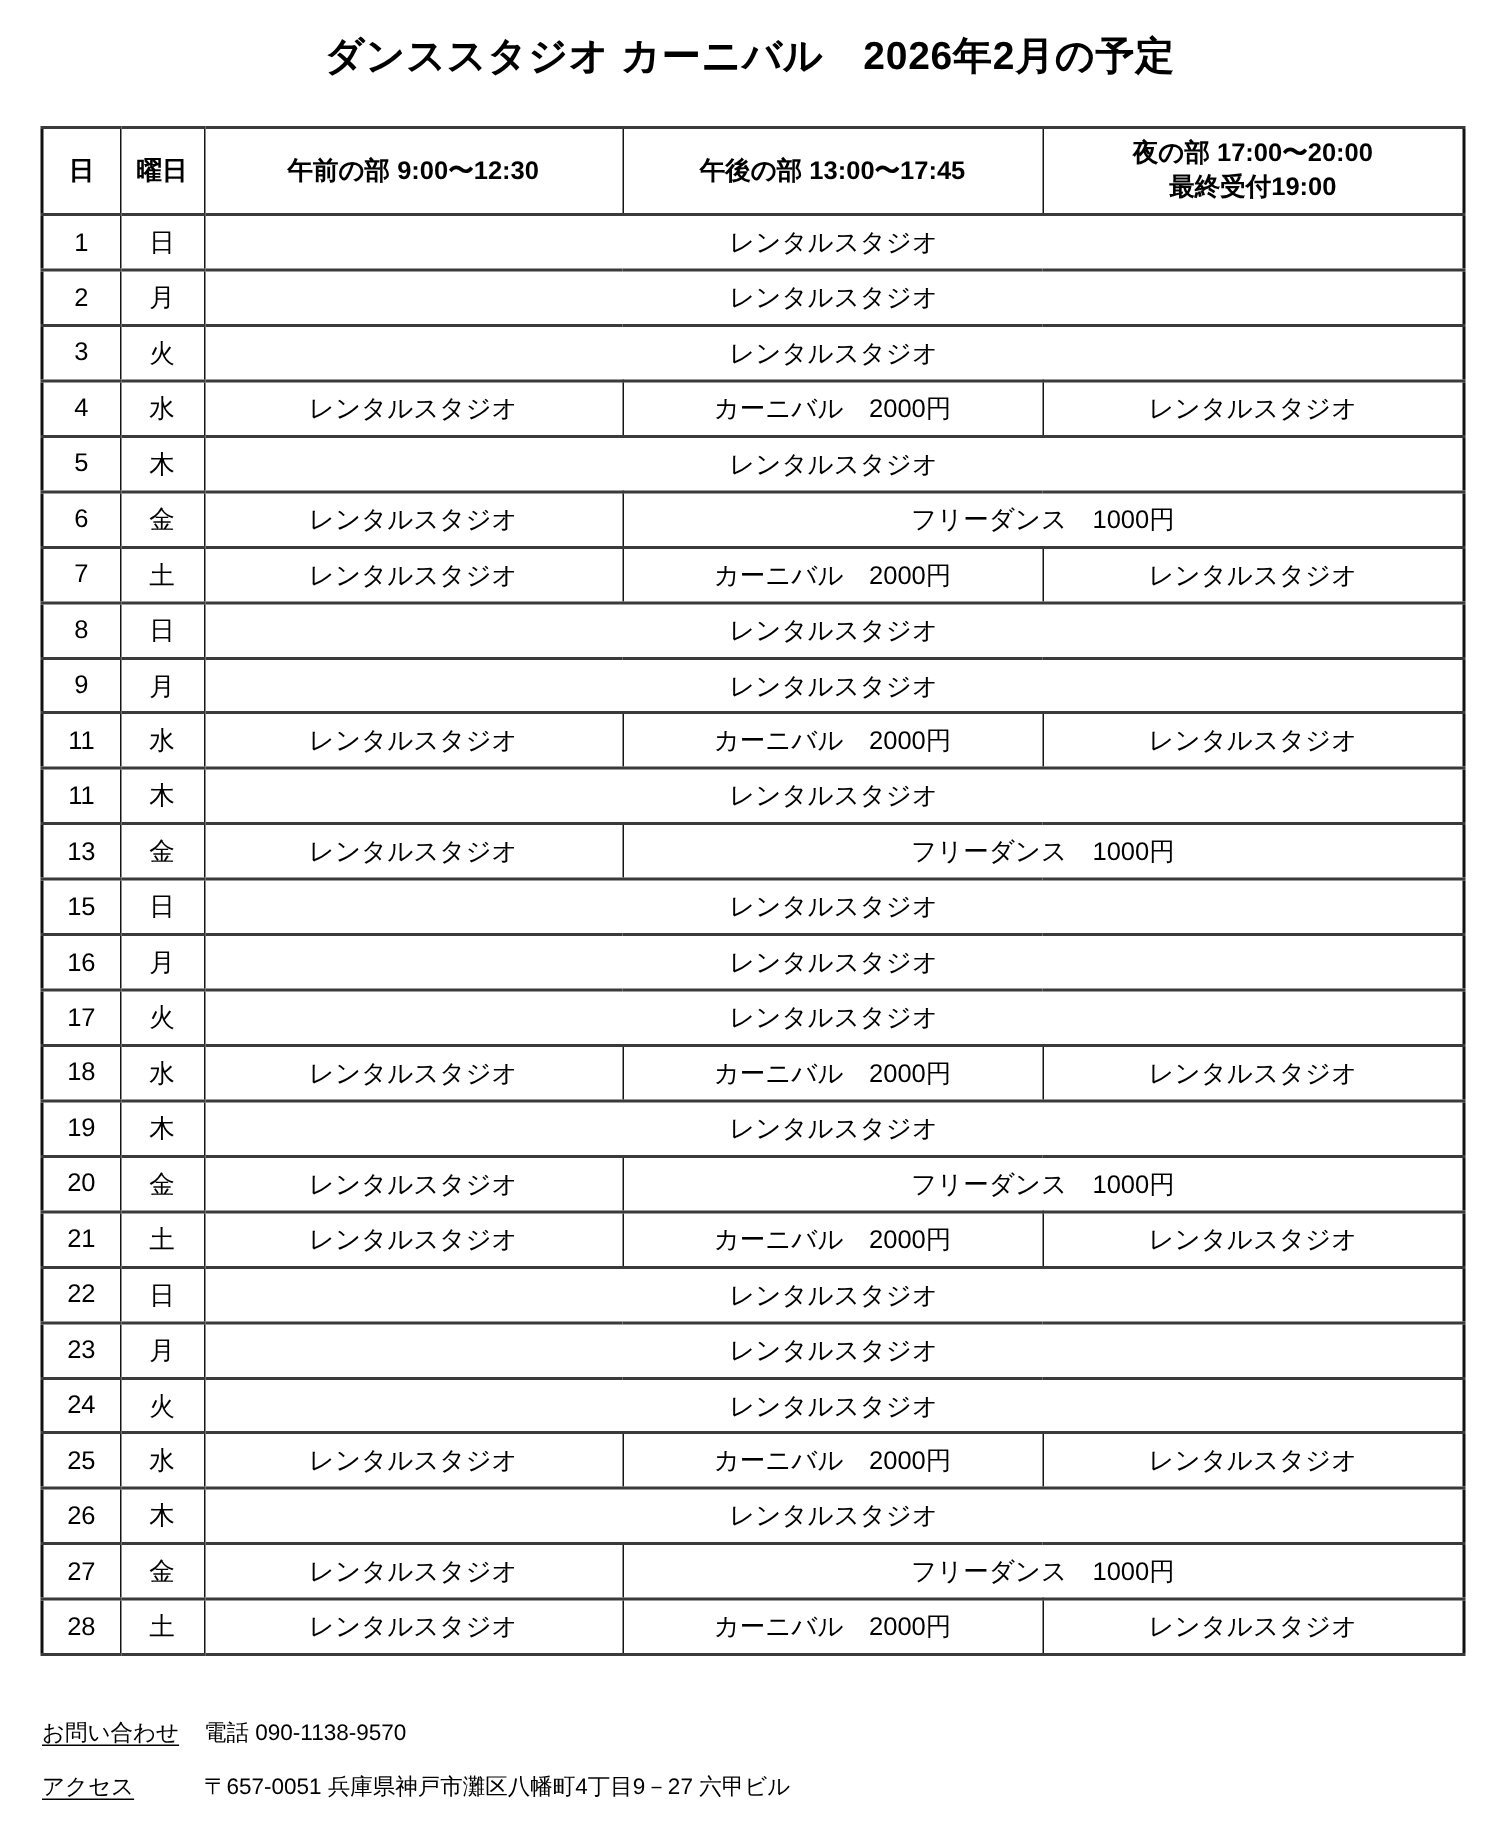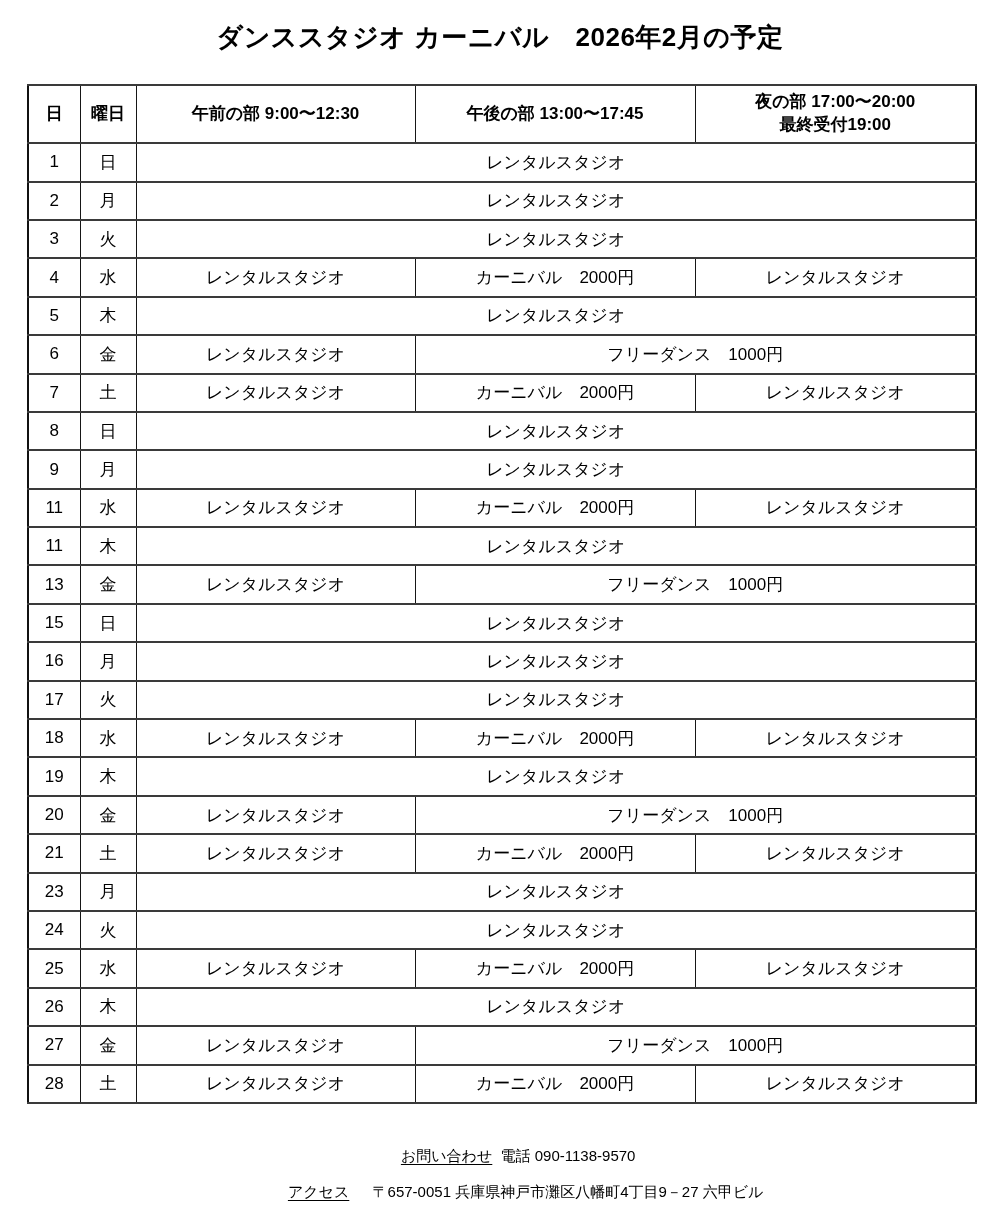--- a/index.html
+++ b/index.html
@@ -62,21 +62,20 @@
   }
   .footer {
     margin-left: 28px;
     margin-top: 42px;
     font-size: 15px;
     line-height: 1.3;
   }
   .footer-line {
     margin-bottom: 16px;
     white-space: nowrap;
-    text-align: center;
   }
   .footer-label {
     display: inline-block;
     width: 108px;
     text-decoration: underline;
     text-underline-offset: 3px;
   }
   .footer-value {
     display: inline;
   }
@@ -209,20 +208,25 @@
           <td colspan="2">フリーダンス　1000円</td>
         </tr>
         <tr>
           <td>21</td>
           <td>土</td>
           <td>レンタルスタジオ</td>
           <td>カーニバル　2000円</td>
           <td>レンタルスタジオ</td>
         </tr>
         <tr>
+          <td>22</td>
+          <td>日</td>
+          <td colspan="3">レンタルスタジオ</td>
+        </tr>
+        <tr>
           <td>23</td>
           <td>月</td>
           <td colspan="3">レンタルスタジオ</td>
         </tr>
         <tr>
           <td>24</td>
           <td>火</td>
           <td colspan="3">レンタルスタジオ</td>
         </tr>
         <tr>

